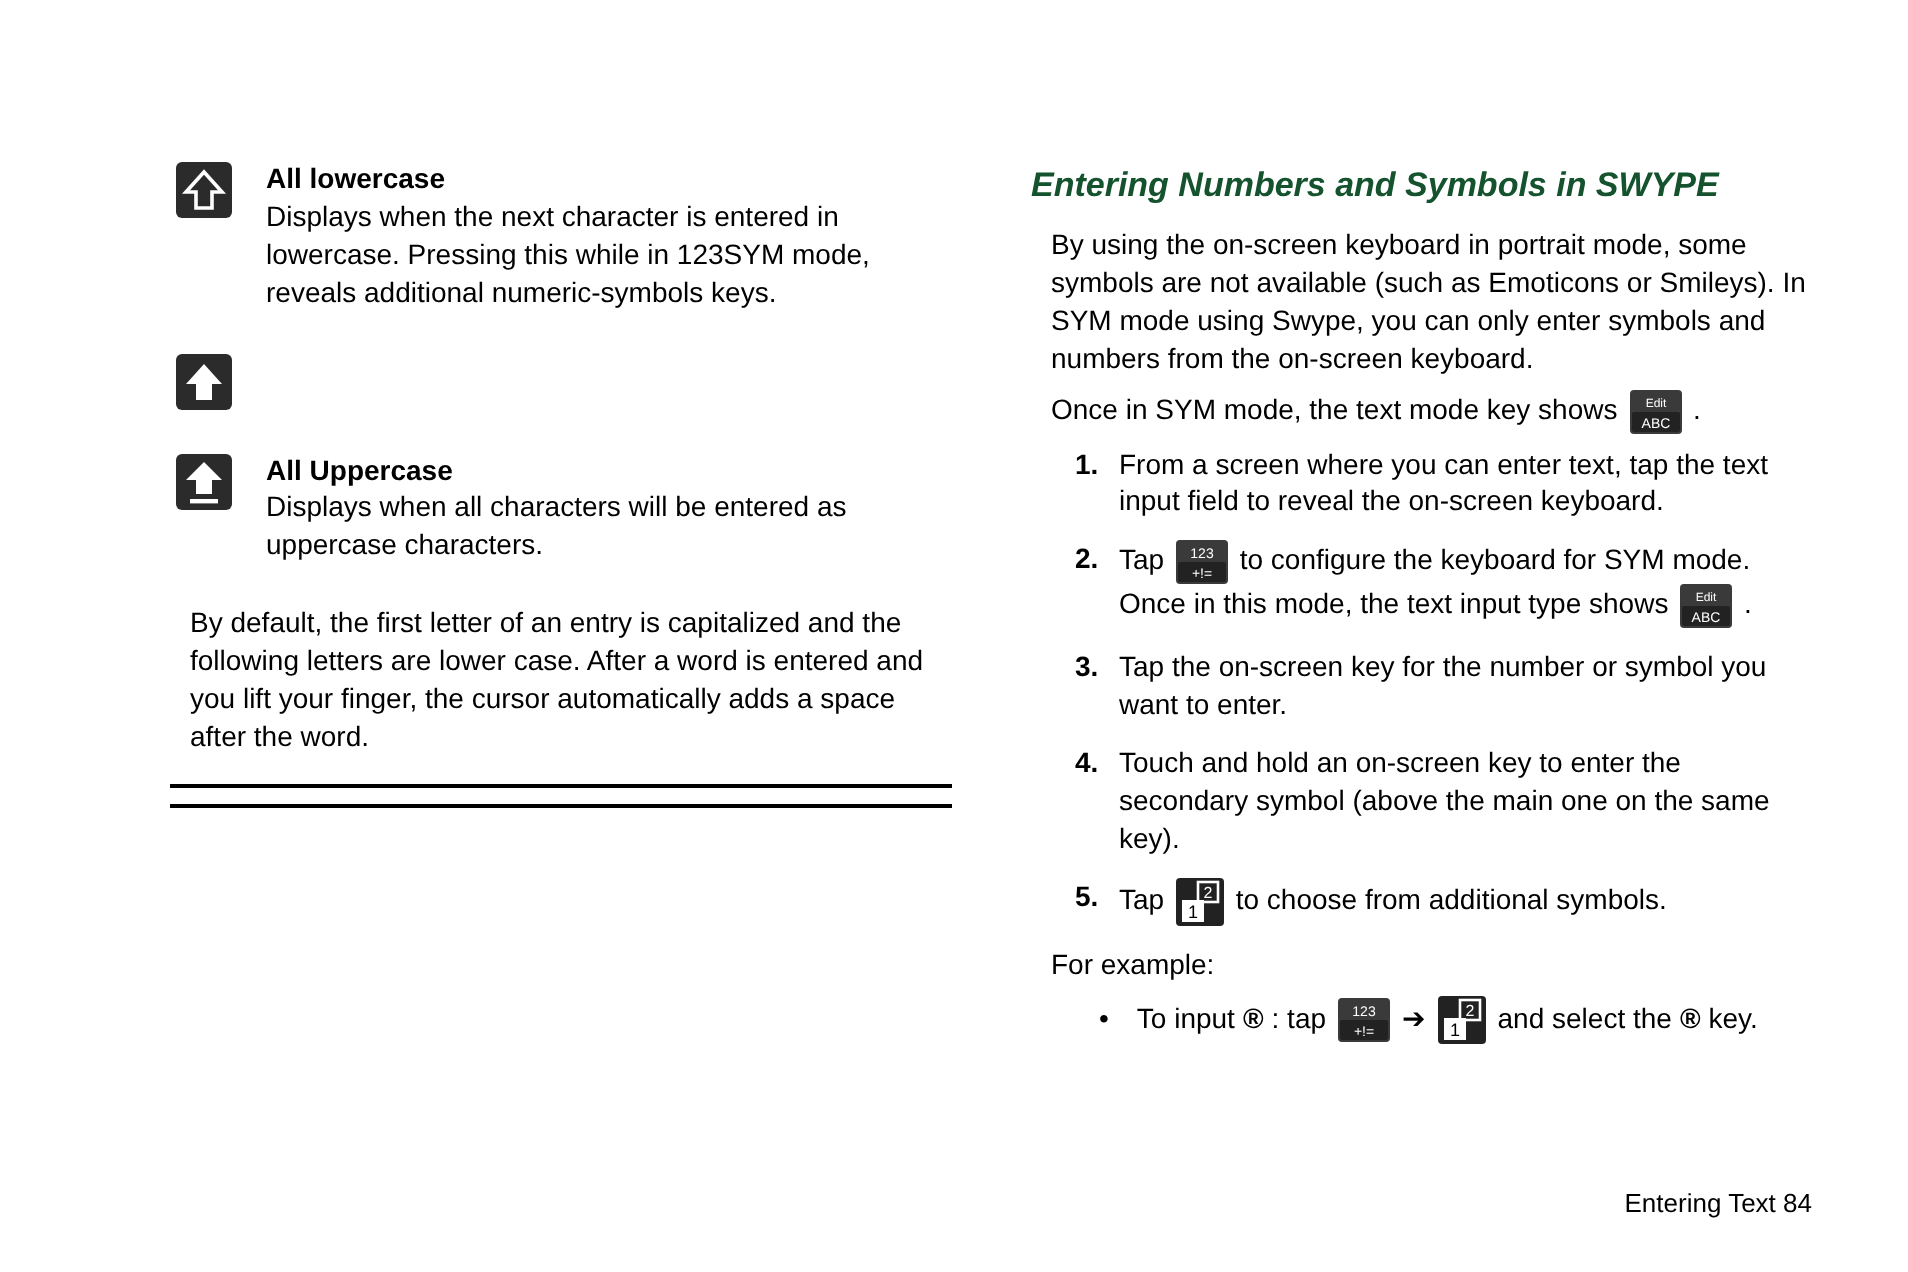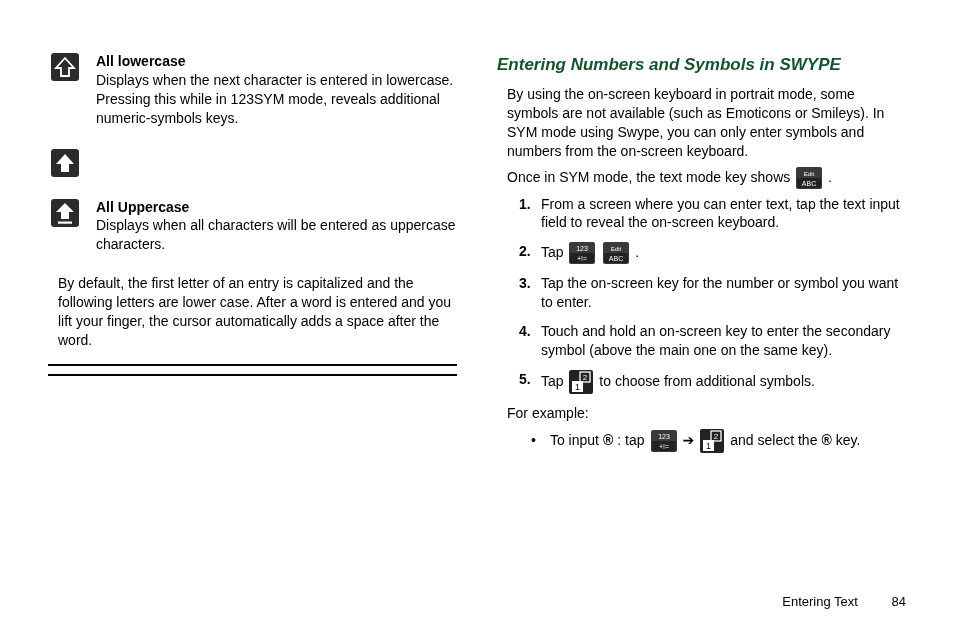--- a/index.html
+++ b/index.html
@@ -9,23 +9,24 @@
     font-family: Arial, Helvetica, sans-serif;
     color: #000;
     width: 954px;
     height: 636px;
     overflow: hidden;
     box-sizing: border-box;
   }
   .page {
     display: flex;
     gap: 40px;
-    padding: 52px 48px 0 48px;
+    padding: 80px 48px 0 48px;
     box-sizing: border-box;
     height: 560px;
+    margin-left: 37px;
   }
   .col {
     flex: 1 1 0;
     font-size: 14px;
     line-height: 1.35;
   }
   .icon-row {
     display: flex;
     align-items: flex-start;
     margin-bottom: 20px;
@@ -105,21 +106,20 @@
     position: absolute;
     top: 594px;
     left: 0;
     width: 954px;
     box-sizing: border-box;
     padding: 0 48px;
     text-align: right;
     font-size: 13px;
   }
   .footer .pg {
-    margin-left: 30px;
   }
 </style>
 </head>
 <body>
 
 <div class="page">
 
   <div class="col">
 
     <div class="icon-row">
@@ -192,20 +192,21 @@
       <span class="body">
         <span>Tap</span>
         <span class="inline-icon">
           <svg width="26" height="22" viewBox="0 0 26 22">
             <rect x="0" y="0" width="26" height="22" rx="2" fill="#3a3a3a"></rect>
             <rect x="1" y="11" width="24" height="10" rx="1" fill="#222"></rect>
             <text x="13" y="9" font-size="7" fill="#fff" text-anchor="middle">123</text>
             <text x="13" y="19" font-size="7" fill="#fff" text-anchor="middle">+!=</text>
           </svg>
         </span>
+        <span>to configure the keyboard for SYM mode. Once in this mode, the text input type shows</span>
         <span class="inline-icon">
           <svg width="26" height="22" viewBox="0 0 26 22">
             <rect x="0" y="0" width="26" height="22" rx="2" fill="#3a3a3a"></rect>
             <rect x="1" y="11" width="24" height="10" rx="1" fill="#222"></rect>
             <text x="13" y="8.5" font-size="6" fill="#fff" text-anchor="middle">Edit</text>
             <text x="13" y="19" font-size="7" fill="#fff" text-anchor="middle">ABC</text>
           </svg>
         </span>
         <span>.</span>
       </span>

